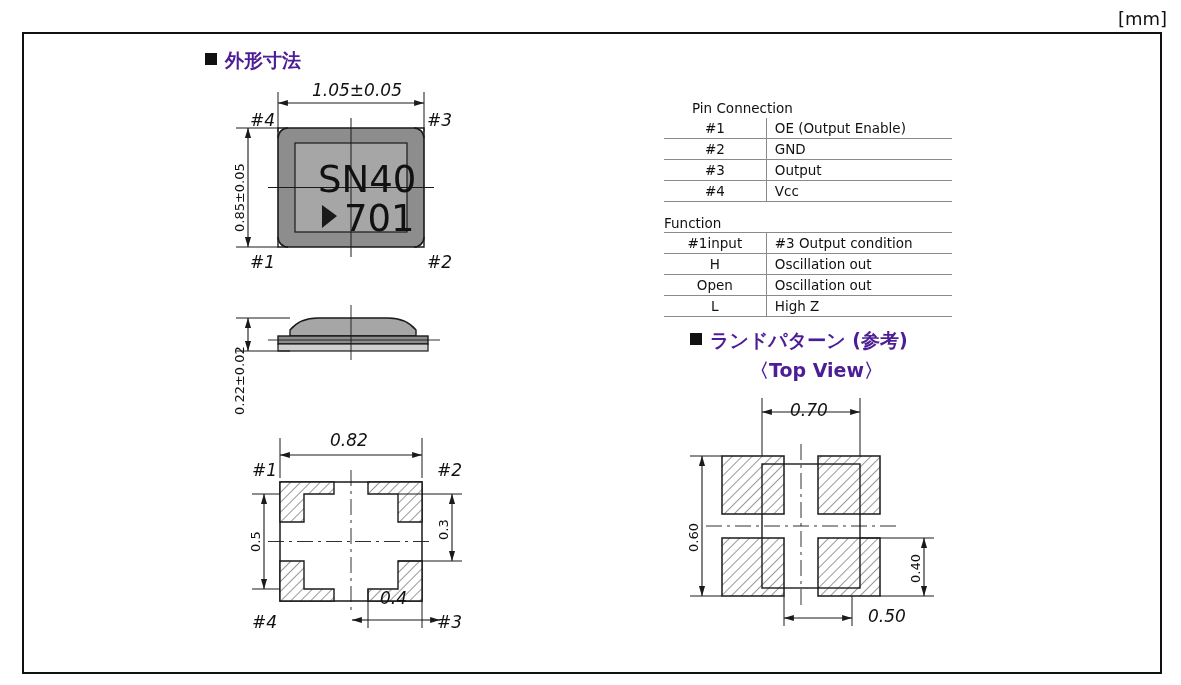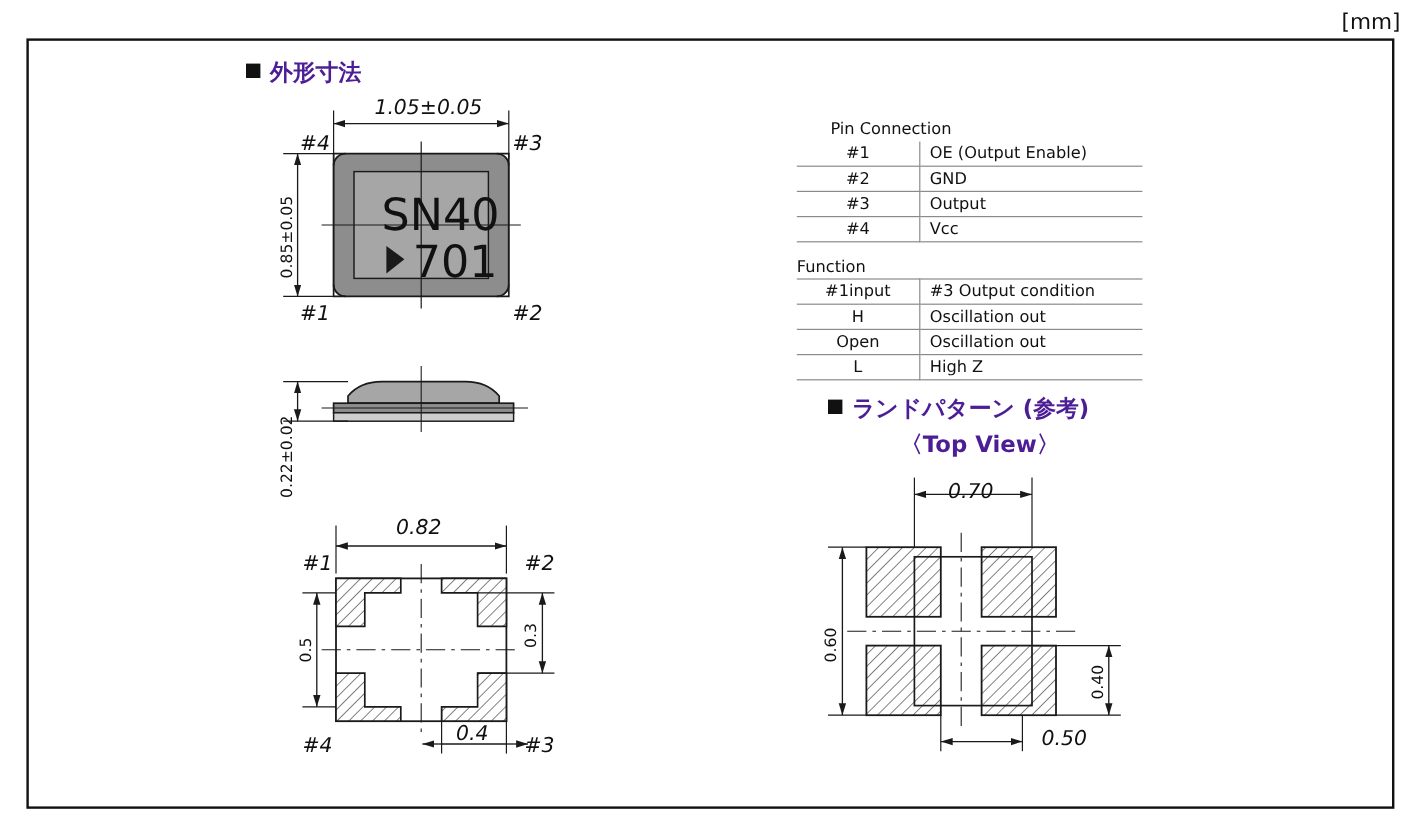--- a/index.html
+++ b/index.html
@@ -149,21 +149,21 @@
 <div class="lbl" style="left:250px;top:252px;">#1</div>
 <div class="lbl" style="left:427px;top:252px;">#2</div>
 <div class="chip-text" style="left:318px;top:158px;">SN40</div>
 <div class="chip-text" style="left:344px;top:197px;">701</div>
 
 <div class="vert" style="left:232px;top:415px;">0.22±0.02</div>
 
 <div class="lbl" style="left:330px;top:430px;">0.82</div>
 <div class="vert" style="left:248px;top:552px;">0.5</div>
 <div class="vert" style="left:436px;top:540px;">0.3</div>
-<div class="lbl" style="left:380px;top:602px;text-align:right;">0.4</div>
+<div class="lbl" style="left:380px;top:588px;text-align:right;">0.4</div>
 <div class="lbl" style="left:252px;top:460px;">#1</div>
 <div class="lbl" style="left:437px;top:460px;">#2</div>
 <div class="lbl" style="left:252px;top:612px;">#4</div>
 <div class="lbl" style="left:437px;top:612px;">#3</div>
 
 <div class="lbl" style="left:790px;top:400px;">0.70</div>
 <div class="vert" style="left:686px;top:552px;">0.60</div>
 <div class="vert" style="left:908px;top:583px;">0.40</div>
 <div class="lbl" style="left:840px;top:606px;margin-left:28px;">0.50</div>
 

